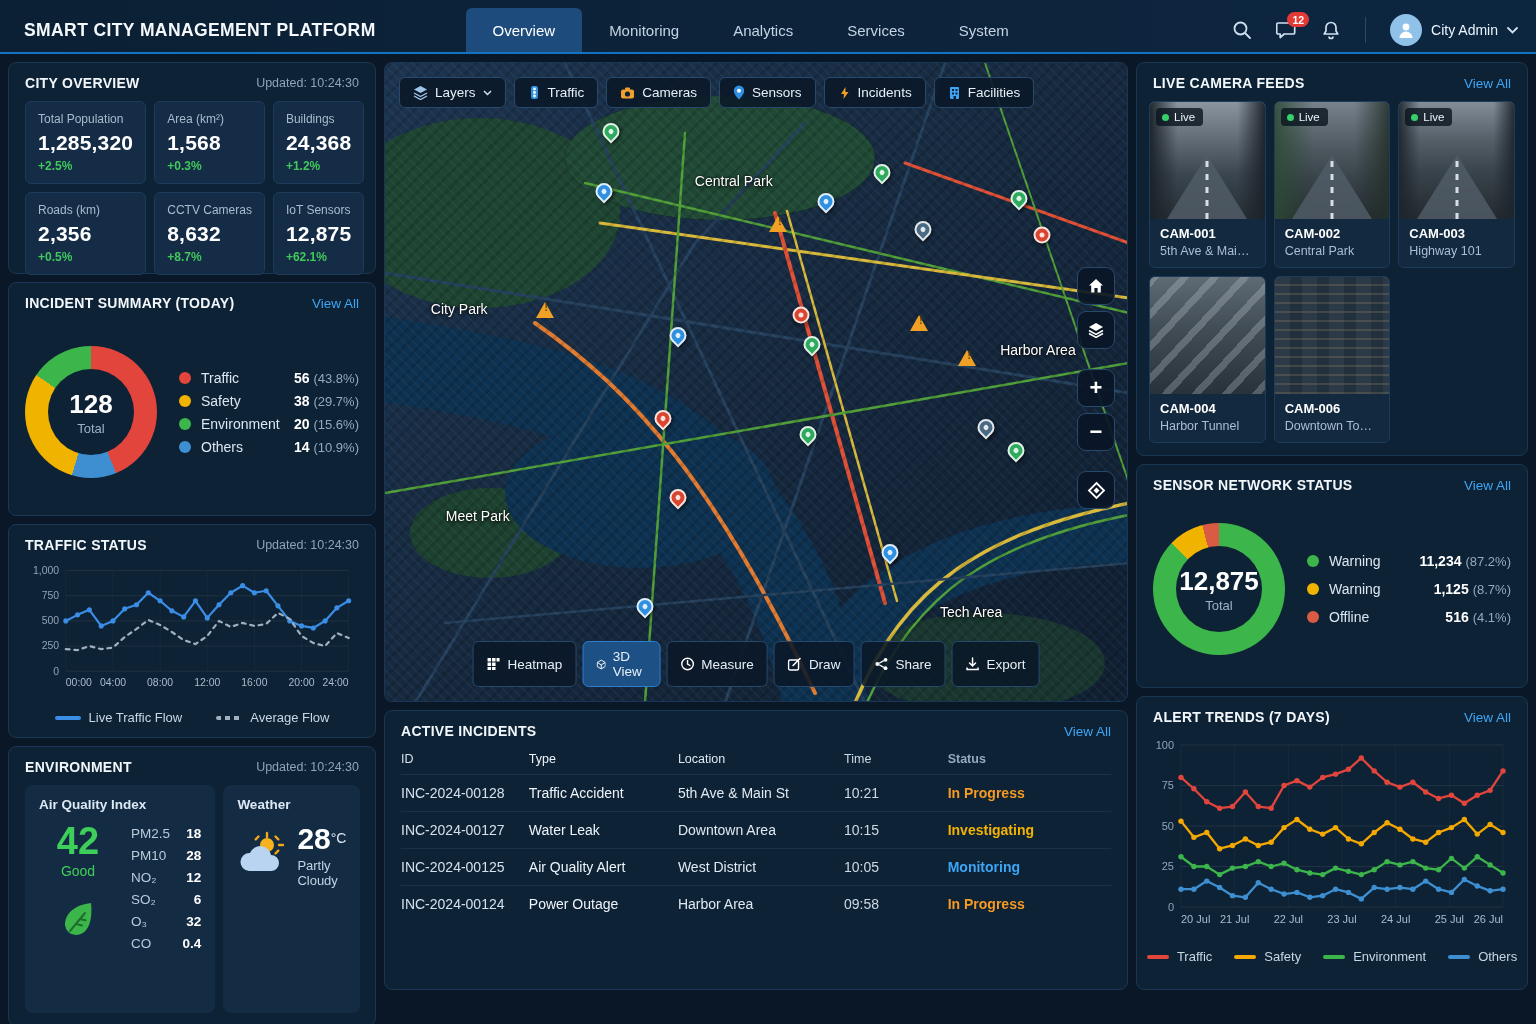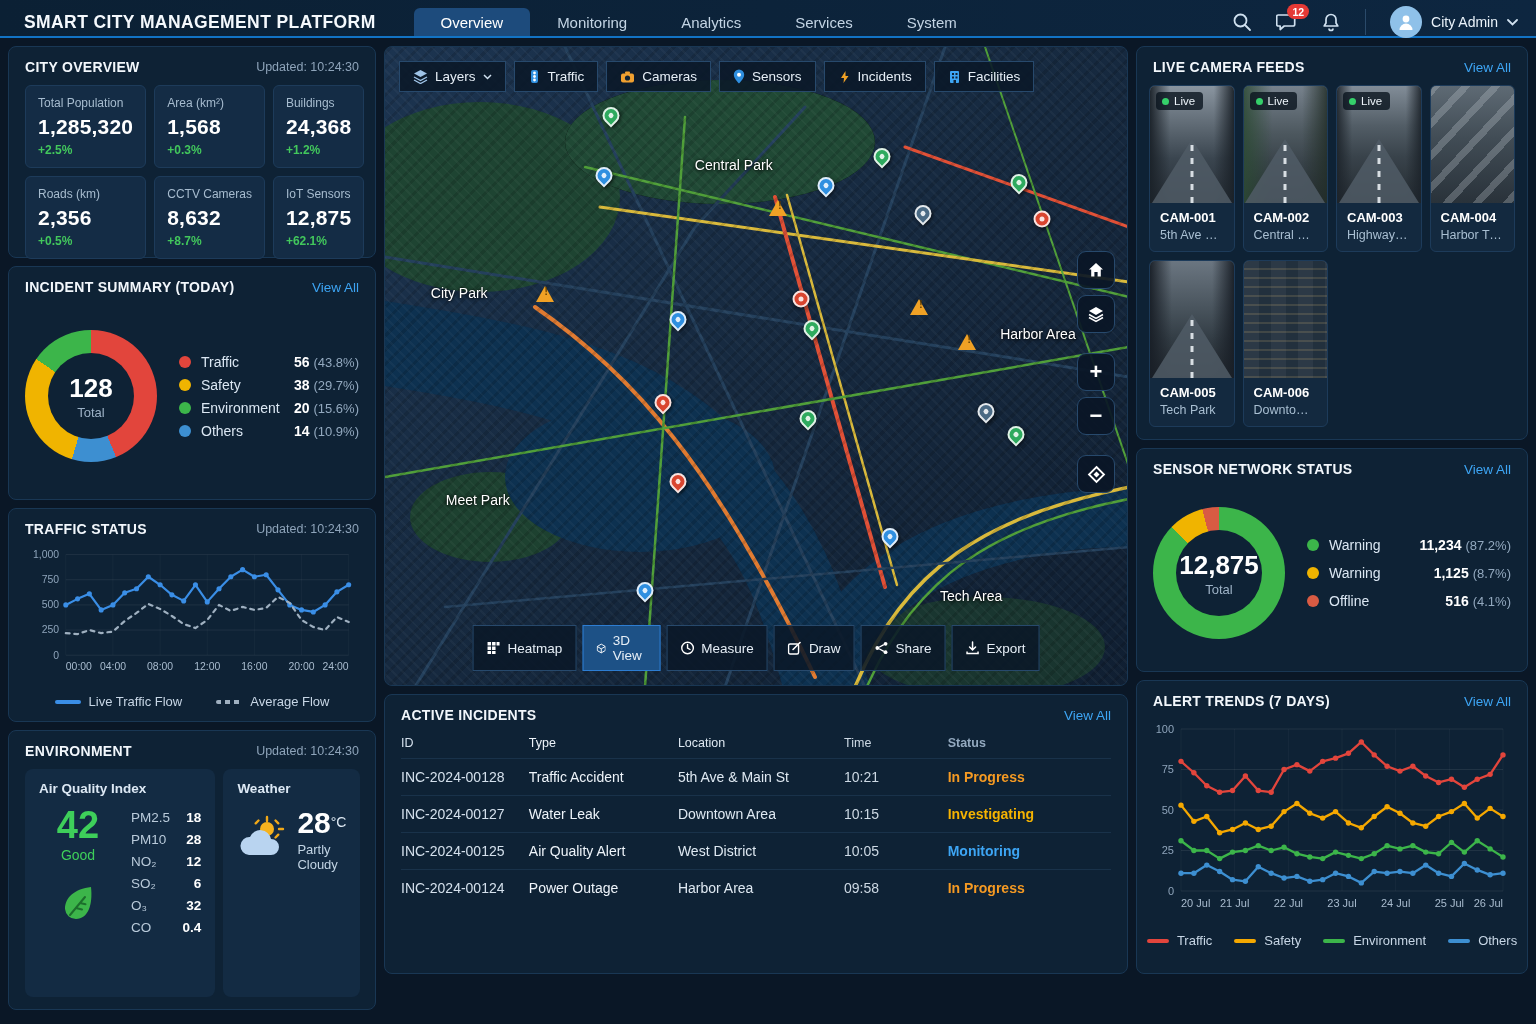--- a/index.html
+++ b/index.html
@@ -1,23 +1,23 @@
 <!DOCTYPE html>
 <html><head>
 <meta charset="utf-8">
 <style>
   * { margin:0; padding:0; box-sizing:border-box; }
   html,body { width:1536px; height:1024px; overflow:hidden; background:#0a1726;
     font-family:"Liberation Sans", sans-serif; color:#e8f1f8; }
 
   
-  .nav { height:38px; background:linear-gradient(90deg,#0b2034,#0d2640);
+  .nav { height:54px; background:linear-gradient(90deg,#0b2034,#0d2640);
     border-bottom:2px solid #1273c4; display:flex; align-items:stretch; padding:8px 18px 0 24px; }
   .nav-title { color:#f5f9fd; font-weight:700; font-size:17.5px; letter-spacing:.4px; align-self:center; }
-  .nav-tabs { display:flex; margin-left:38px; }
+  .nav-tabs { display:flex; margin-left:90px; }
   .nav-tab { padding:0 27px; display:flex; align-items:center; color:#c3d4e4; font-size:15px; cursor:pointer; }
   .nav-tab.active { background:#1d4b7c; color:#fff; border-radius:6px 6px 0 0; }
   .nav-right { margin-left:auto; display:flex; align-items:center; gap:24px; }
   .icon-btn { position:relative; display:flex; align-items:center; }
   .badge { position:absolute; top:-8px; right:-12px; background:#e53935; color:#fff;
     border-radius:9px; font-size:10.5px; font-weight:700; padding:1.5px 5px; }
   .nav-divider { width:1px; height:26px; background:#2a4a6a; }
   .user { display:flex; align-items:center; gap:9px; cursor:pointer; }
   .avatar { width:32px; height:32px; border-radius:50%; background:#8fc1e9; display:flex; align-items:center; justify-content:center; }
   .user-name { font-size:14px; color:#eaf3fb; }
@@ -99,41 +99,41 @@
   .pin.incident { background:#d9452f; } .pin.facility { background:#4a6a84; }
   .pin.warning { width:0; height:0; border:none; border-radius:0; box-shadow:none;
     border-left:9px solid transparent; border-right:9px solid transparent; border-bottom:16px solid #f0a125;
     transform:translate(-50%,-100%); }
   .pin.warning::after { content:"!"; position:absolute; left:-2.5px; top:4px; inset:auto;
     background:none; border-radius:0; color:#5b3a00; font-size:10px; font-weight:700; width:auto; height:auto; }
   .pin.alert { border-radius:50%; transform:translate(-50%,-50%); background:#d9452f; }
 
   .map-toolbar { position:absolute; top:14px; left:14px; display:flex; gap:8px; }
   .map-btn { display:flex; align-items:center; gap:7px; background:rgba(10,24,40,.88);
-    border:1px solid #27496c; border-radius:0; padding:7px 13px; font-size:13.5px; color:#e6eef6; cursor:pointer; }
+    border:1px solid #27496c; border-radius:6px; padding:7px 13px; font-size:13.5px; color:#e6eef6; cursor:pointer; }
   .map-btn.active { background:#1d5186; border-color:#2d7dd2; }
   .map-toolbar-bottom { position:absolute; bottom:14px; left:50%; transform:translateX(-50%); display:flex; gap:6px; }
   .map-controls { position:absolute; right:12px; top:51%; transform:translateY(-50%);
     display:flex; flex-direction:column; gap:6px; }
   .ctl-btn { width:38px; height:38px; border-radius:9px; background:rgba(10,22,38,.92);
     border:1px solid #27496c; color:#fff; display:flex; align-items:center; justify-content:center;
     font-size:22px; font-weight:700; cursor:pointer; }
   .ctl-gap { height:8px; }
 
   
   .inc-panel { height:280px; }
   .inc-table { flex:1; display:flex; flex-direction:column; }
   .inc-row { display:grid; grid-template-columns:18% 21% 23.4% 14.6% 23%; align-items:center;
     border-top:1px solid rgba(40,70,100,.45); height:37px; font-size:14px; }
   .inc-row.header { border-top:none; color:#93a9bf; font-size:12.5px; height:31px; }
   .inc-id { color:#d4e0ec; } .inc-type { color:#eef4fa; } .inc-loc { color:#dfe9f2; } .inc-time { color:#cdd9e4; }
   .inc-status { font-weight:600; }
 
   
-  .cam-grid { display:grid; grid-template-columns:repeat(4,1fr); gap:8px; }
+  .cam-grid { display:grid; grid-template-columns:repeat(3,1fr); gap:8px; }
   .cam-card { background:#13293f; border:1px solid #1d3b5a; border-radius:6px; overflow:hidden; cursor:pointer; }
   .cam-thumb { position:relative; height:117px; }
   .cam-thumb::before { content:""; position:absolute; left:50%; bottom:0; transform:translateX(-50%);
     width:0; height:0; border-left:40px solid transparent; border-right:40px solid transparent;
     border-bottom:64px solid rgba(80,92,102,.85); }
   .cam-thumb::after { content:""; position:absolute; left:50%; bottom:0; transform:translateX(-50%);
     width:3px; height:58px; background:repeating-linear-gradient(180deg,#d8dee3 0 6px,transparent 6px 13px); }
   .scene-street { background:linear-gradient(90deg,rgba(26,33,40,.95) 0%,rgba(26,33,40,0) 24%,rgba(26,33,40,0) 76%,rgba(26,33,40,.95) 100%),linear-gradient(180deg,#8a95a0 0%,#59646e 38%,#3a454f 62%,#272e35 100%); }
   .scene-park-road { background:linear-gradient(90deg,rgba(44,74,52,.85) 0%,rgba(44,74,52,0) 34%,rgba(30,40,36,0) 70%,rgba(34,46,40,.85) 100%),linear-gradient(180deg,#77828d 0%,#4d585f 40%,#39434a 65%,#252c32 100%); }
   .scene-highway { background:linear-gradient(90deg,rgba(28,35,42,.9) 0%,rgba(28,35,42,0) 18%,rgba(28,35,42,0) 82%,rgba(28,35,42,.9) 100%),linear-gradient(180deg,#828d98 0%,#525d66 34%,#39434b 60%,#232a30 100%); }
@@ -715,29 +715,20 @@
       <div class="cam-loc">Highway 101</div>
     </div>
   </div>
           <div class="cam-card">
     <div class="cam-thumb scene-interchange">
       
     </div>
     <div class="cam-meta">
       <div class="cam-id">CAM-004</div>
       <div class="cam-loc">Harbor Tunnel</div>
-    </div>
-  </div>
-          <div class="cam-card">
-    <div class="cam-thumb scene-city-road">
-      
-    </div>
-    <div class="cam-meta">
-      <div class="cam-id">CAM-005</div>
-      <div class="cam-loc">Tech Park</div>
     </div>
   </div>
           <div class="cam-card">
     <div class="cam-thumb scene-towers">
       
     </div>
     <div class="cam-meta">
       <div class="cam-id">CAM-006</div>
       <div class="cam-loc">Downtown Tower</div>
     </div>

